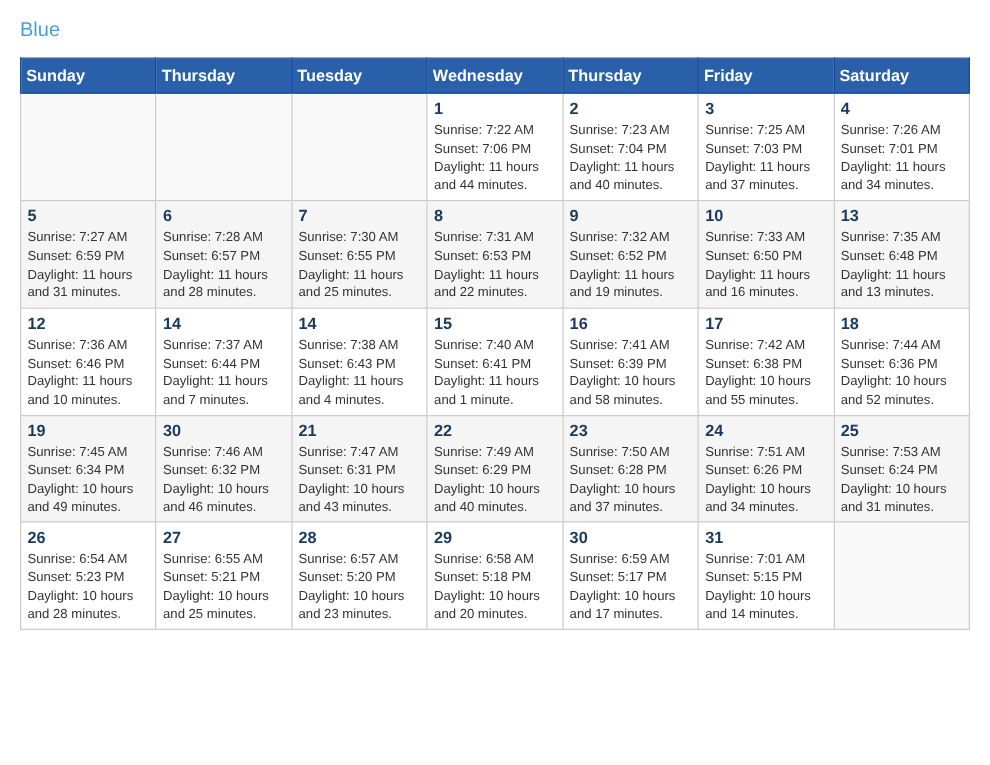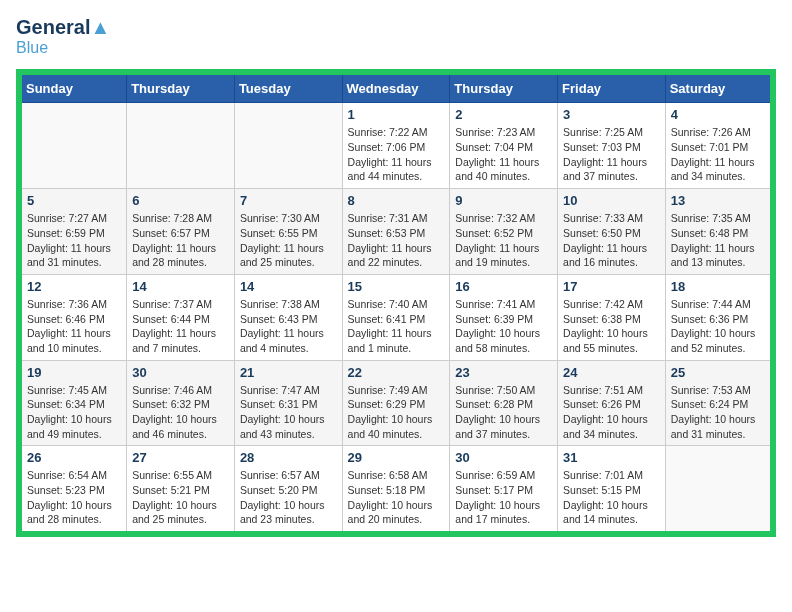--- a/index.html
+++ b/index.html
@@ -29,21 +29,21 @@
       font-weight: bold;
       color: #1a3a5c;
     }
     .location {
       font-size: 15px;
       color: #555;
     }
     .calendar {
       width: 100%;
       border-collapse: collapse;
-      border: 6px solid #22c55e;
+      border: 1px solid #22c55e;
     }
     .calendar th {
       background: #2a5faa;
       color: #fff;
       font-size: 13px;
       font-weight: bold;
       padding: 6px 4px;
       text-align: left;
       border: 1px solid #1a4a90;
     }
@@ -85,21 +85,20 @@
     }
   </style>
 </head>
 <body>
 
 <div class="header">
   <div class="logo">
     <div class="logo-wrapper">
         <div style="display: flex; align-items: center; gap: 0px;">
           <div style="line-height: 1.15;">
-            <div style="font-size: 20px; font-weight: bold; color: rgb(26, 58, 92);">General<span style="color:#4a9fd4">▲</span></div>
             <div style="font-size: 16px; font-weight: normal; color: rgb(74, 159, 212);">Blue</div>
           </div>
         </div>
       </div>
   </div>
   <div class="title-block">
     <div class="month-title"></div>
     <div class="location"></div>
   </div>
 </div>

